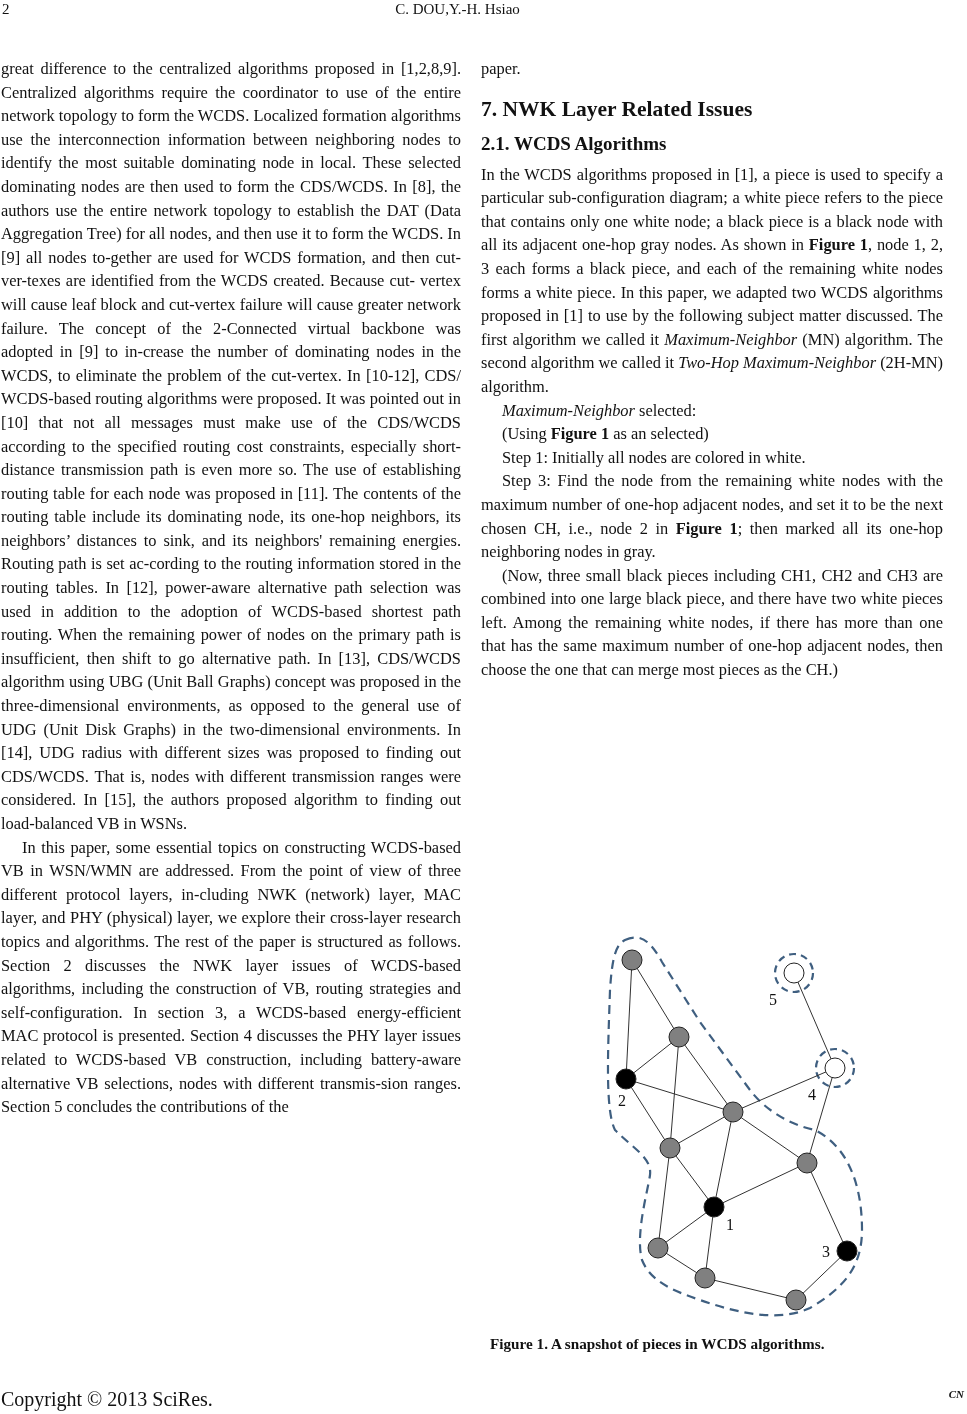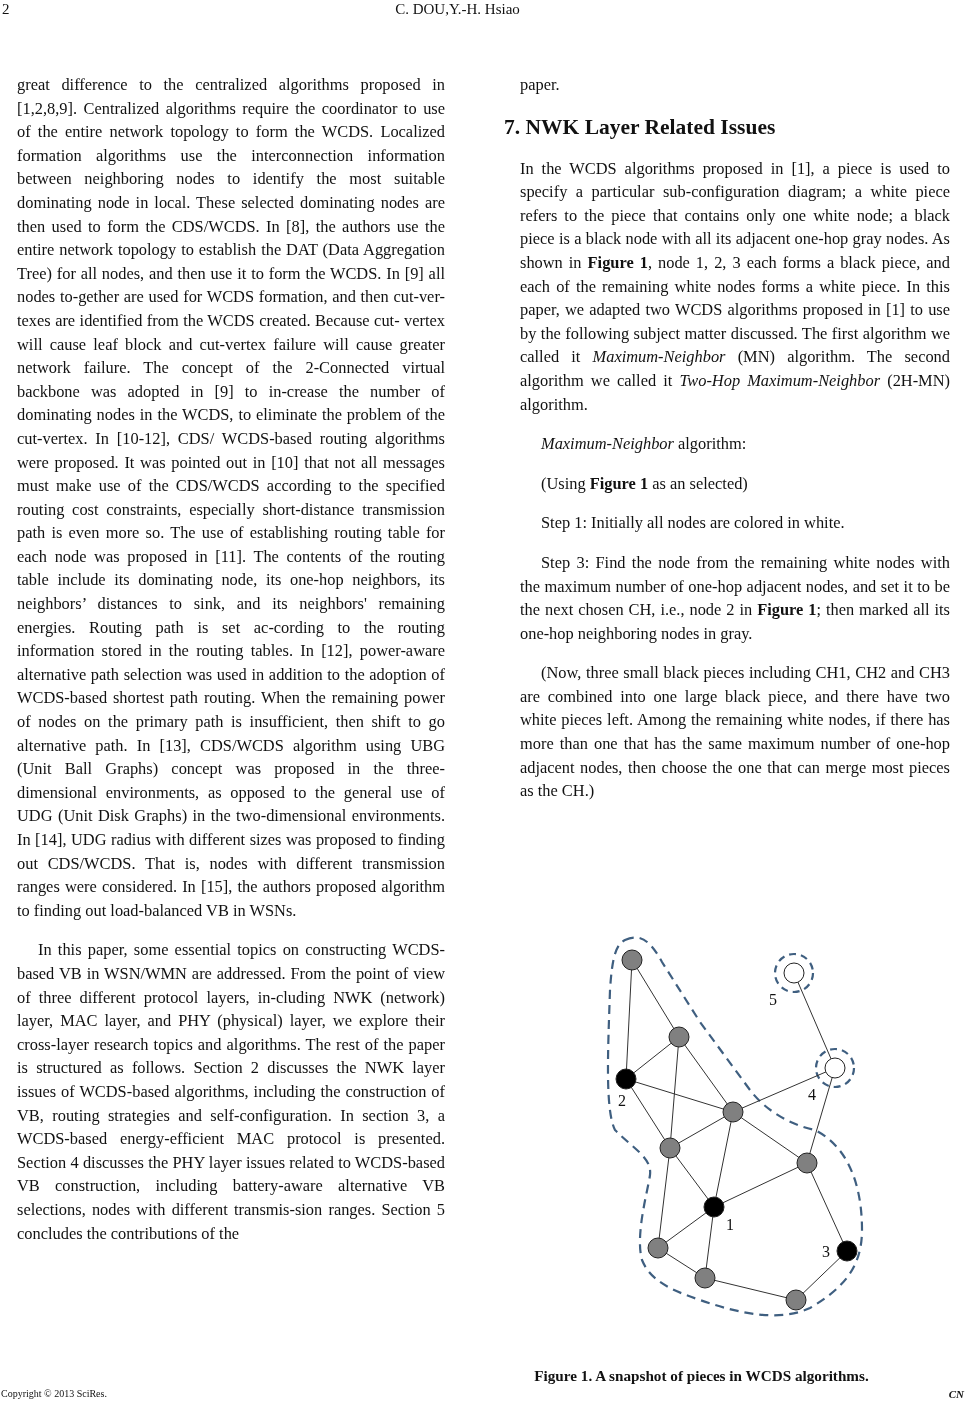--- a/index.html
+++ b/index.html
@@ -13,41 +13,41 @@
       font-size: 15px;
     }
     .page-num { position: absolute; left: 2px; top: 1px; }
     .running-head { position: absolute; left: 0; width: 915px; top: 1px; text-align: center; }
     .col {
       position: absolute; top: 57px;
       font-size: 16.4px; line-height: 23.6px; text-align: justify;
       hyphens: none;
     }
     .col-left { left: 1px; width: 460px; }
-    .col-right { left: 504px; width: 462px; }
-    .col p { margin: 16px; font-family: Liberation Serif, serif; }
+    .col-right { left: 481px; width: 462px; }
+    .col p { margin: 0; font-family: Liberation Serif, serif; }
     .col p.indent { text-indent: 21px; }
     .sec-title {
       font-weight: bold; font-size: 21.5px; line-height: 28px;
       margin: 14px 0 0 0;
     }
     .subsec-title {
       font-weight: bold; font-size: 19px; line-height: 26px;
       margin: 8px 0 6px 0;
     }
     .figure {
       position: absolute; left: 590px; top: 930px; width: 300px; height: 390px;
     }
     .figure svg { display: block; }
     .caption {
-      position: absolute; left: 463px; top: 1335px; width: 477px;
-      text-align: center; font-weight: bold; font-size: 15.2px; margin-top: 32px;
+      position: absolute; left: 490px; top: 1335px; width: 477px;
+      font-weight: bold; font-size: 15.2px;
     }
     .footer-left {
-      position: absolute; left: 1px; top: 1388px; font-size: 10px;
+      position: absolute; left: 1px; top: 1388px; font-size: 20px;
     }
     .footer-right {
       position: absolute; right: 3px; top: 1388px; font-size: 11px;
       font-weight: bold; font-style: italic;
     }
   </style>
 </head>
 <body>
 
 <div class="header">
@@ -56,22 +56,23 @@
 </div>
 
 <div class="col col-left">
   <p>great difference to the centralized algorithms proposed in [1,2,8,9]. Centralized algorithms require the coordinator to use of the entire network topology to form the WCDS. Localized formation algorithms use the interconnection information between neighboring nodes to identify the most suitable dominating node in local. These selected dominating nodes are then used to form the CDS/WCDS. In [8], the authors use the entire network topology to establish the DAT (Data Aggregation Tree) for all nodes, and then use it to form the WCDS. In [9] all nodes to-gether are used for WCDS formation, and then cut-ver-texes are identified from the WCDS created. Because cut- vertex will cause leaf block and cut-vertex failure will cause greater network failure. The concept of the 2-Connected virtual backbone was adopted in [9] to in-crease the number of dominating nodes in the WCDS, to eliminate the problem of the cut-vertex. In [10-12], CDS/ WCDS-based routing algorithms were proposed. It was pointed out in [10] that not all messages must make use of the CDS/WCDS according to the specified routing cost constraints, especially short-distance transmission path is even more so. The use of establishing routing table for each node was proposed in [11]. The contents of the routing table include its dominating node, its one-hop neighbors, its neighbors’ distances to sink, and its neighbors' remaining energies. Routing path is set ac-cording to the routing information stored in the routing tables. In [12], power-aware alternative path selection was used in addition to the adoption of WCDS-based shortest path routing. When the remaining power of nodes on the primary path is insufficient, then shift to go alternative path. In [13], CDS/WCDS algorithm using UBG (Unit Ball Graphs) concept was proposed in the three-dimensional environments, as opposed to the general use of UDG (Unit Disk Graphs) in the two-dimensional environments. In [14], UDG radius with different sizes was proposed to finding out CDS/WCDS. That is, nodes with different transmission ranges were considered. In [15], the authors proposed algorithm to finding out load-balanced VB in WSNs.</p>
   <p class="indent">In this paper, some essential topics on constructing WCDS-based VB in WSN/WMN are addressed. From the point of view of three different protocol layers, in-cluding NWK (network) layer, MAC layer, and PHY (physical) layer, we explore their cross-layer research topics and algorithms. The rest of the paper is structured as follows. Section 2 discusses the NWK layer issues of WCDS-based algorithms, including the construction of VB, routing strategies and self-configuration. In section 3, a WCDS-based energy-efficient MAC protocol is presented. Section 4 discusses the PHY layer issues related to WCDS-based VB construction, including battery-aware alternative VB selections, nodes with different transmis-sion ranges. Section 5 concludes the contributions of the</p>
 </div>
 
 <div class="col col-right">
   <p>paper.</p>
   <div class="sec-title">7. NWK Layer Related Issues</div>
+  <div class="subsec-title">2.1. WCDS Algorithms</div>
   <p><span>In the WCDS algorithms proposed in [1], a piece is used to specify a particular sub-configuration diagram; a white piece refers to the piece that contains only one white node; a black piece is a black node with all its adjacent one-hop gray nodes. As shown in </span><b>Figure 1</b><span>, node 1, 2, 3 each forms a black piece, and each of the remaining white nodes forms a white piece. In this paper, we adapted two WCDS algorithms proposed in [1] to use by the following subject matter discussed. The first algorithm we called it </span><i>Maximum-Neighbor</i><span> (MN) algorithm. The second algorithm we called it </span><i>Two-Hop Maximum-Neighbor</i><span> (2H-MN) algorithm.</span></p>
-  <p class="indent"><i>Maximum-Neighbor</i><span> algorithm:</span></p>
+  <p class="indent"><i>Maximum-Neighbor</i><span> selected:</span></p>
   <p class="indent"><span>(Using </span><b>Figure 1</b><span> as an selected)</span></p>
   <p class="indent">Step 1: Initially all nodes are colored in white.</p>
   <p class="indent"><span>Step 3: Find the node from the remaining white nodes with the maximum number of one-hop adjacent nodes, and set it to be the next chosen CH, i.e., node 2 in </span><b>Figure 1</b><span>; then marked all its one-hop neighboring nodes in gray.</span></p>
   <p class="indent">(Now, three small black pieces including CH1, CH2 and CH3 are combined into one large black piece, and there have two white pieces left. Among the remaining white nodes, if there has more than one that has the same maximum number of one-hop adjacent nodes, then choose the one that can merge most pieces as the CH.)</p>
 </div>
 
 <div class="figure">
   <svg width="300" height="390" viewBox="0 0 300 390" xmlns="http://www.w3.org/2000/svg">
 
     <path d="M 35 10 C 52 2, 62 14, 72 32 L 110 92 L 160 160 C 175 180, 200 195, 225 200

